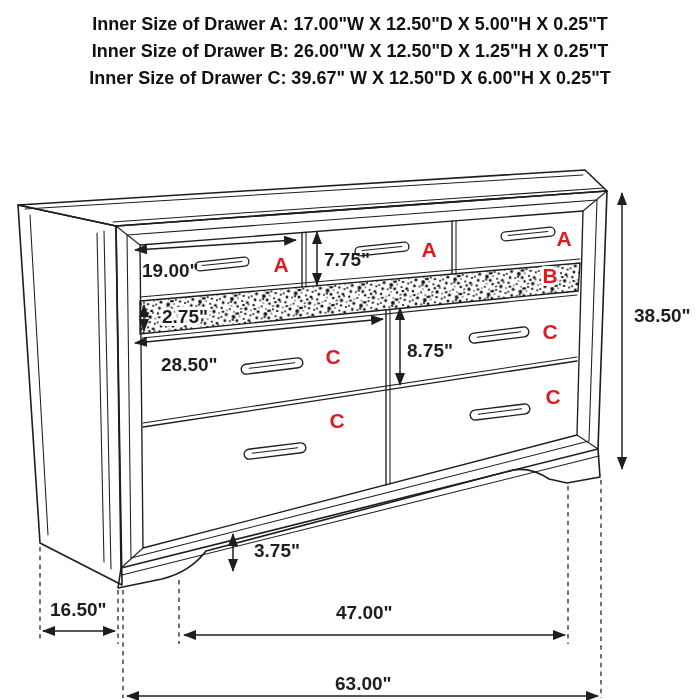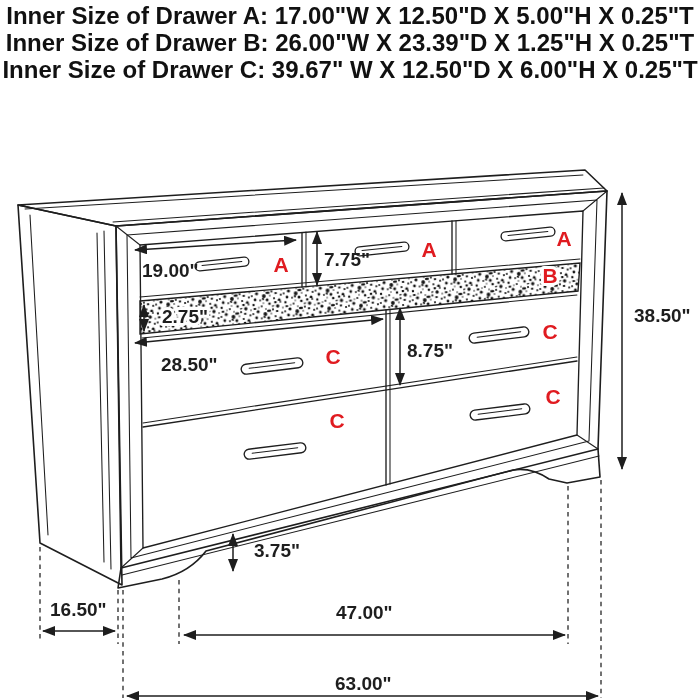--- a/index.html
+++ b/index.html
@@ -1,20 +1,20 @@
 <!DOCTYPE html>
 <html style="--accent-red: #e01b20; --line: #1e1e1e;"><head>
 <meta charset="utf-8">
 <style>
   :root { --accent-red:#e01b20; --line:#1e1e1e; }
   html,body { margin:0; padding:0; background:#fff; }
   .page { position:relative; width:700px; height:700px; background:#fff; overflow:hidden;
           font-family:"Liberation Sans", sans-serif; }
-  .header { position:absolute; top:2px; left:0; width:700px; text-align:center;
-            font-weight:bold; font-size:24px; line-height:27px; color:#111;
+  .header { position:absolute; top:11px; left:0; width:700px; text-align:center;
+            font-weight:bold; font-size:18px; line-height:27px; color:#111;
             letter-spacing:0px; }
   svg.diagram { position:absolute; left:0; top:0; }
   .ln   { stroke:var(--line); stroke-width:1.6; fill:none; stroke-linejoin:round; stroke-linecap:round; }
   .thin { stroke-width:1.05; }
   .mid  { stroke-width:1.35; }
   .dimln{ stroke:var(--line); stroke-width:1.5; fill:none;
           marker-start:url(#ah); marker-end:url(#ah); }
   .dash { stroke:var(--line); stroke-width:1.25; fill:none; stroke-dasharray:4.5 4.2; }
   .mk   { fill:var(--line); }
   .speck{ fill:url(#speckle); stroke:var(--line); stroke-width:1.4; }
@@ -22,21 +22,21 @@
   .red-label { font:700 21px "Liberation Sans", sans-serif; fill:var(--accent-red); text-anchor:middle; }
   .halo { stroke:#fff; stroke-width:6px; paint-order:stroke; stroke-linejoin:round; }
 </style>
 </head>
 <body>
 
 <div class="page">
 
   <div class="header">
     <div>Inner Size of Drawer A: 17.00"W X 12.50"D X 5.00"H X 0.25"T</div>
-    <div>Inner Size of Drawer B: 26.00"W X 23.39"D X 1.25"H X 0.25"T</div>
+    <div>Inner Size of Drawer B: 26.00"W X 12.50"D X 1.25"H X 0.25"T</div>
     <div>Inner Size of Drawer C: 39.67" W X 12.50"D X 6.00"H X 0.25"T</div>
   </div>
 
   <svg class="diagram" width="700" height="700" viewBox="0 0 700 700">
     <defs>
       <marker id="ah" markerUnits="userSpaceOnUse" markerWidth="13" markerHeight="10" refX="12" refY="5" orient="auto-start-reverse">
         <path class="mk" d="M0,0 L13,5 L0,10 Z"></path>
       </marker>
       <pattern id="speckle" width="32" height="18" patternUnits="userSpaceOnUse" patternTransform="rotate(-5)">
         <circle cx="2" cy="2" r="1.2" fill="#151515"></circle>

